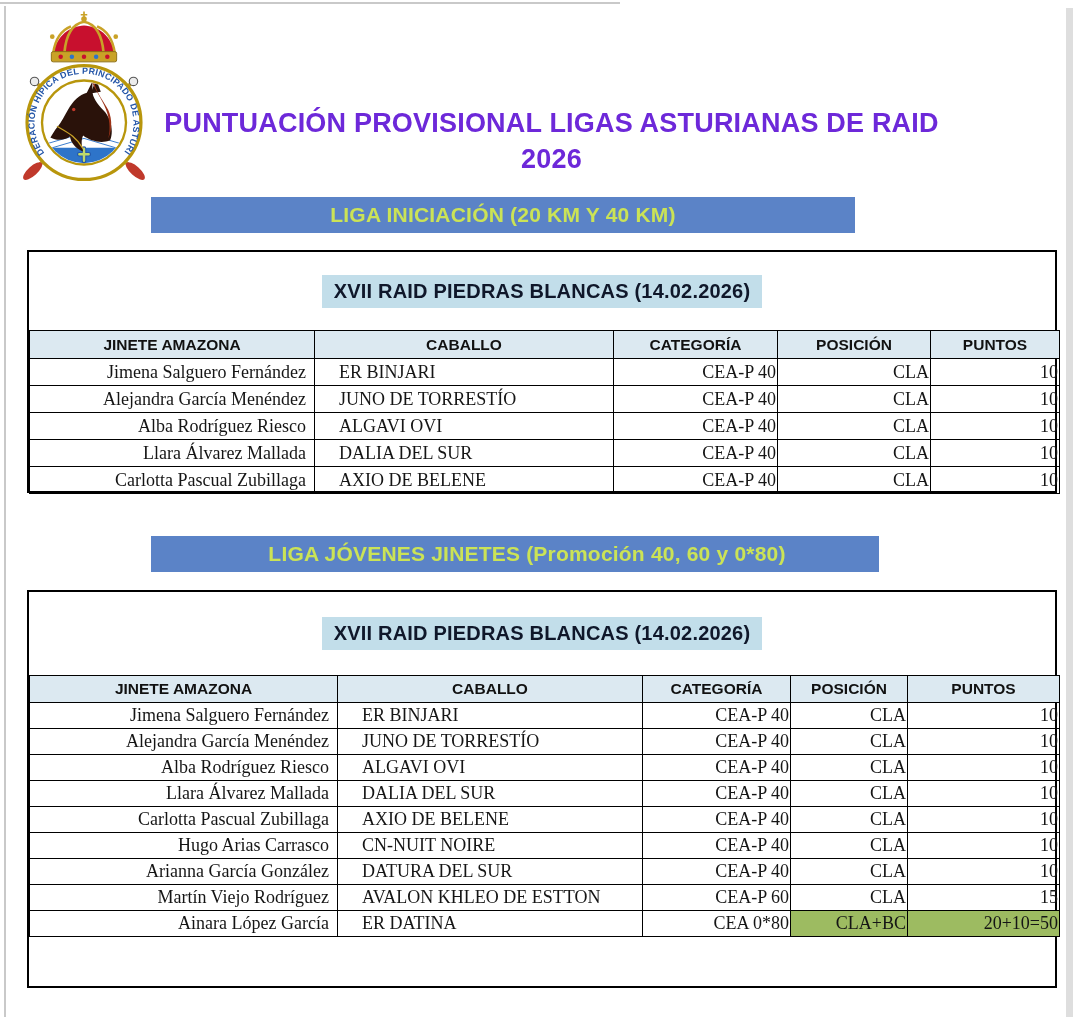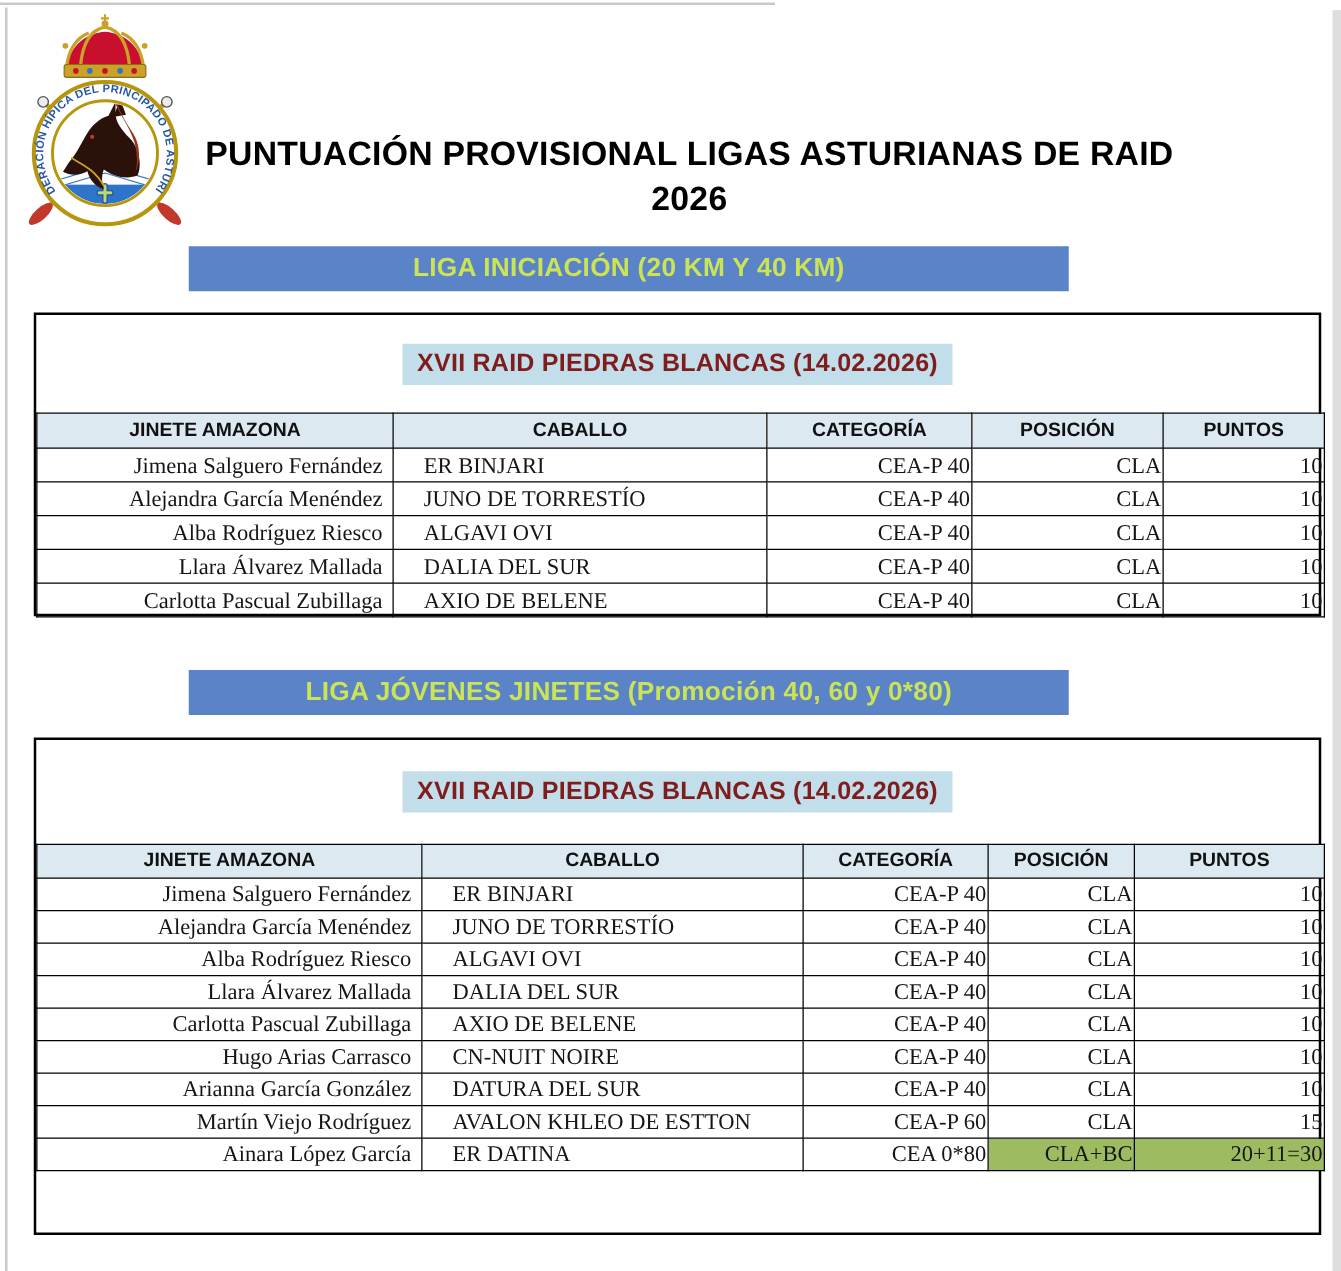--- a/index.html
+++ b/index.html
@@ -8,45 +8,45 @@
     font-family:"Liberation Sans", sans-serif; overflow:hidden; color:#111;
   }
   
   .edge-top{position:absolute;left:0;top:2px;width:620px;height:2px;background:#c9c9c9;}
   .edge-left{position:absolute;left:4px;top:6px;width:2px;height:1011px;background:#c9c9c9;}
   .scrollbar{position:absolute;right:0;top:8px;width:7px;height:1009px;background:#dedede;}
 
   .logo{position:absolute;left:14px;top:6px;width:140px;height:192px;}
 
   .title-wrap{position:absolute;left:0;top:105px;width:1073px;text-align:center;padding-left:30px;box-sizing:border-box;}
-  .title-line{font-weight:bold;font-size:27px;line-height:36px;color:#000000;letter-spacing:0.2px;}
+  .title-line{font-weight:bold;font-size:27px;line-height:36px;color:#6d28d9;letter-spacing:0.2px;}
 
   .banner{
     position:absolute;left:151px;width:704px;height:36px;
     background:var(--banner-bg,#5B83C7);
     color:var(--banner-text,#CBE356);
     display:flex;align-items:center;justify-content:center;
     font-size:21px;font-weight:600;letter-spacing:0.2px;
   }
   .banner1{top:197px;}
-  .banner2{top:536px;}
+  .banner2{top:536px;padding-left:24px;}
 
   .table-box{
     position:absolute;left:27px;width:1030px;box-sizing:border-box;
     border:2px solid #000;background:#fff;
   }
   .box1{top:250px;height:243px;}
   .box2{top:590px;height:398px;}
 
   .event-area{display:flex;align-items:center;justify-content:center;}
   .box1 .event-area{height:78px;}
   .box2 .event-area{height:83px;}
   .event-title{
     background:var(--event-title-bg,#C2DEEA);
-    font-weight:bold;font-size:20px;color:#7f1d1d;
+    font-weight:bold;font-size:20px;color:#0f172a;
     padding:5px 12px;letter-spacing:0.2px;
   }
 
   table{width:100%;border-collapse:collapse;table-layout:fixed;}
   th,td{border:1.5px solid #000;overflow:hidden;white-space:nowrap;}
   thead th{
     background:var(--header-row-bg,#DCE9F1);
     font-size:15.5px;font-weight:bold;text-align:center;
     font-family:"Liberation Sans", sans-serif;
   }
@@ -272,19 +272,19 @@
             <td>AVALON KHLEO DE ESTTON</td>
             <td>CEA-P 60</td>
             <td>CLA</td>
             <td>15</td>
           </tr>
           <tr>
             <td>Ainara López García</td>
             <td>ER DATINA</td>
             <td>CEA 0*80</td>
             <td class="hl">CLA+BC</td>
-            <td class="hl">20+11=30</td>
+            <td class="hl">20+10=50</td>
           </tr>
         </tbody>
     </table>
   </div>
 
 </div>
 
 </body></html>

